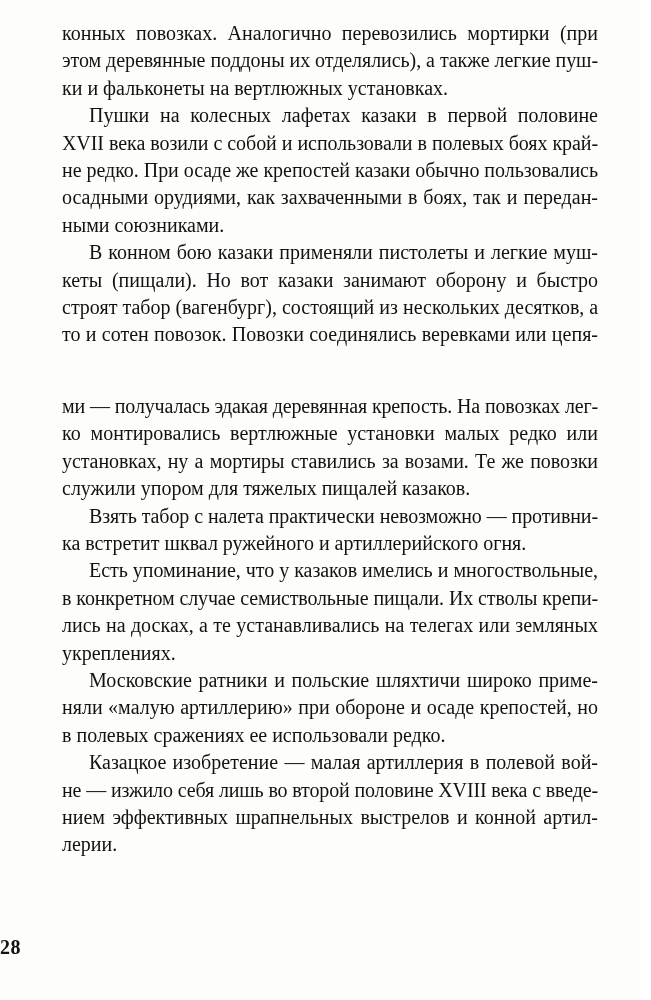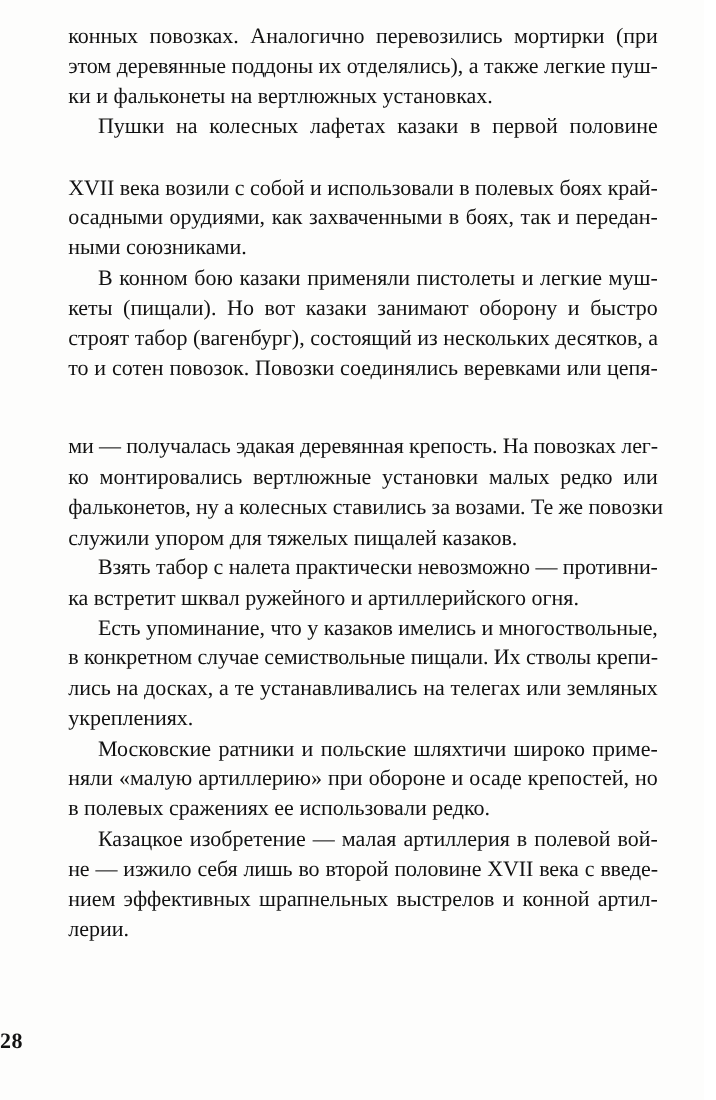--- a/index.html
+++ b/index.html
@@ -61,50 +61,51 @@
 
 <div class="book-page">
   <div class="text-column">
       <div class="para">
         <div class="line first">конных повозках. Аналогично перевозились мортирки (при</div>
         <div class="line" style="letter-spacing: -0.07px;">этом деревянные поддоны их отделялись), а также легкие пуш-</div>
         <div class="line last">ки и фальконеты на вертлюжных установках.</div>
       </div>
       <div class="para indent">
         <div class="line first">Пушки на колесных лафетах казаки в первой половине</div>
-        <div class="line" style="letter-spacing: -0.07px; margin-top: 28px;">XVII века возили с собой и использовали в полевых боях край-</div>
+        <div class="line" style="letter-spacing: -0.07px;">XVII века возили с собой и использовали в полевых боях край-</div>
+        <div class="line" style="letter-spacing: -0.05px;">не редко. При осаде же крепостей казаки обычно пользовались</div>
         <div class="line">осадными орудиями, как захваченными в боях, так и передан-</div>
         <div class="line last">ными союзниками.</div>
       </div>
       <div class="para indent">
         <div class="line first">В конном бою казаки применяли пистолеты и легкие муш-</div>
         <div class="line">кеты (пищали). Но вот казаки занимают оборону и быстро</div>
         <div class="line">строят табор (вагенбург), состоящий из нескольких десятков, а</div>
         <div class="line">то и сотен повозок. Повозки соединялись веревками или цепя-</div>
         <div class="line" style="letter-spacing: -0.15px; margin-top: 44px;">ми — получалась эдакая деревянная крепость. На повозках лег-</div>
         <div class="line">ко монтировались вертлюжные установки малых редко или</div>
-        <div class="line" style="letter-spacing: -0.08px;">фальконетов, ну а колесных ставились за возами. Те же повозки</div>
+        <div class="line" style="letter-spacing: -0.08px;">установках, ну а мортиры ставились за возами. Те же повозки</div>
         <div class="line last">служили упором для тяжелых пищалей казаков.</div>
       </div>
       <div class="para indent">
         <div class="line first" style="letter-spacing: -0.11px;">Взять табор с налета практически невозможно — противни-</div>
         <div class="line last">ка встретит шквал ружейного и артиллерийского огня.</div>
       </div>
       <div class="para indent">
         <div class="line first" style="letter-spacing: -0.05px;">Есть упоминание, что у казаков имелись и многоствольные,</div>
         <div class="line" style="letter-spacing: -0.16px;">в конкретном случае семиствольные пищали. Их стволы крепи-</div>
         <div class="line">лись на досках, а те устанавливались на телегах или земляных</div>
         <div class="line last">укреплениях.</div>
       </div>
       <div class="para indent">
         <div class="line first">Московские ратники и польские шляхтичи широко приме-</div>
         <div class="line">няли «малую артиллерию» при обороне и осаде крепостей, но</div>
         <div class="line last">в полевых сражениях ее использовали редко.</div>
       </div>
       <div class="para indent">
         <div class="line first">Казацкое изобретение — малая артиллерия в полевой вой-</div>
-        <div class="line" style="letter-spacing: -0.15px;">не — изжило себя лишь во второй половине XVII века с введе-</div>
+        <div class="line" style="letter-spacing: -0.15px;">не — изжило себя лишь во второй половине XVIII века с введе-</div>
         <div class="line">нием эффективных шрапнельных выстрелов и конной артил-</div>
         <div class="line last">лерии.</div>
       </div>
     </div>
   <div class="page-number">28</div>
 </div>
 
 </body></html>

